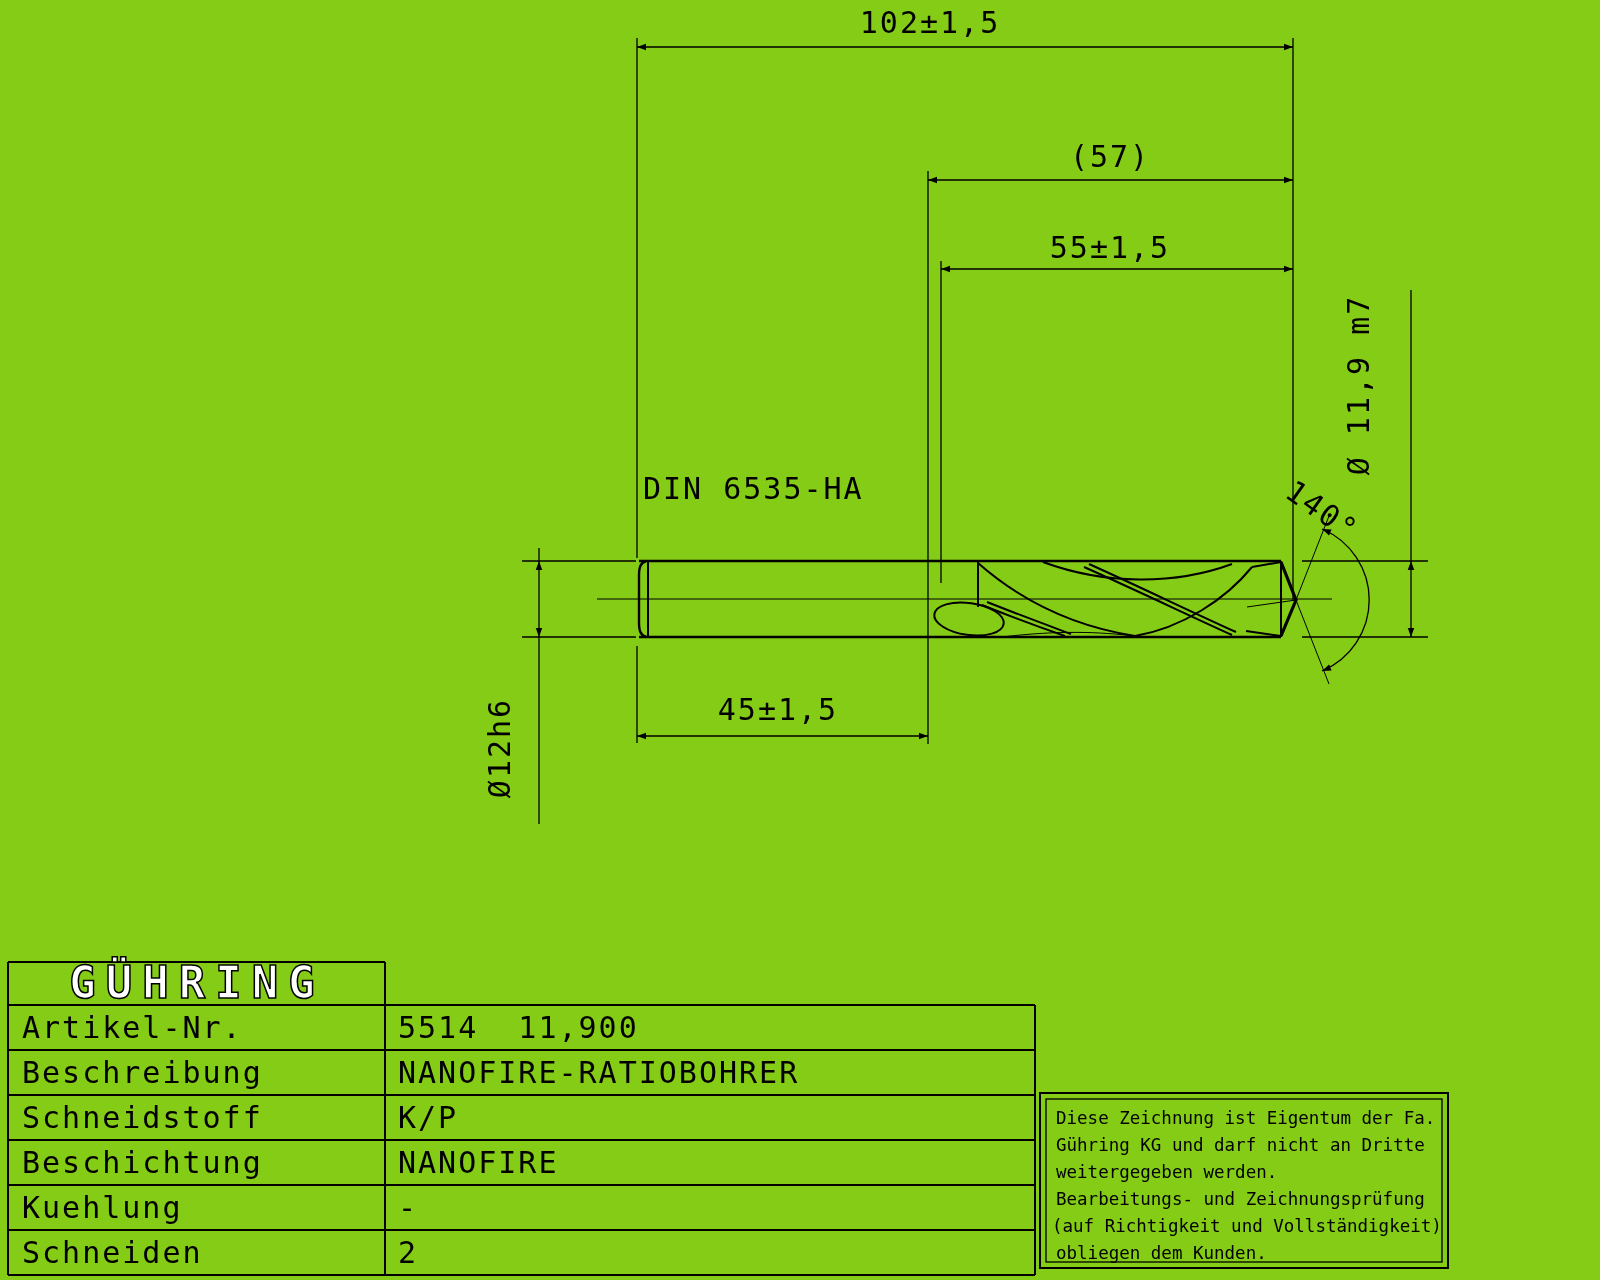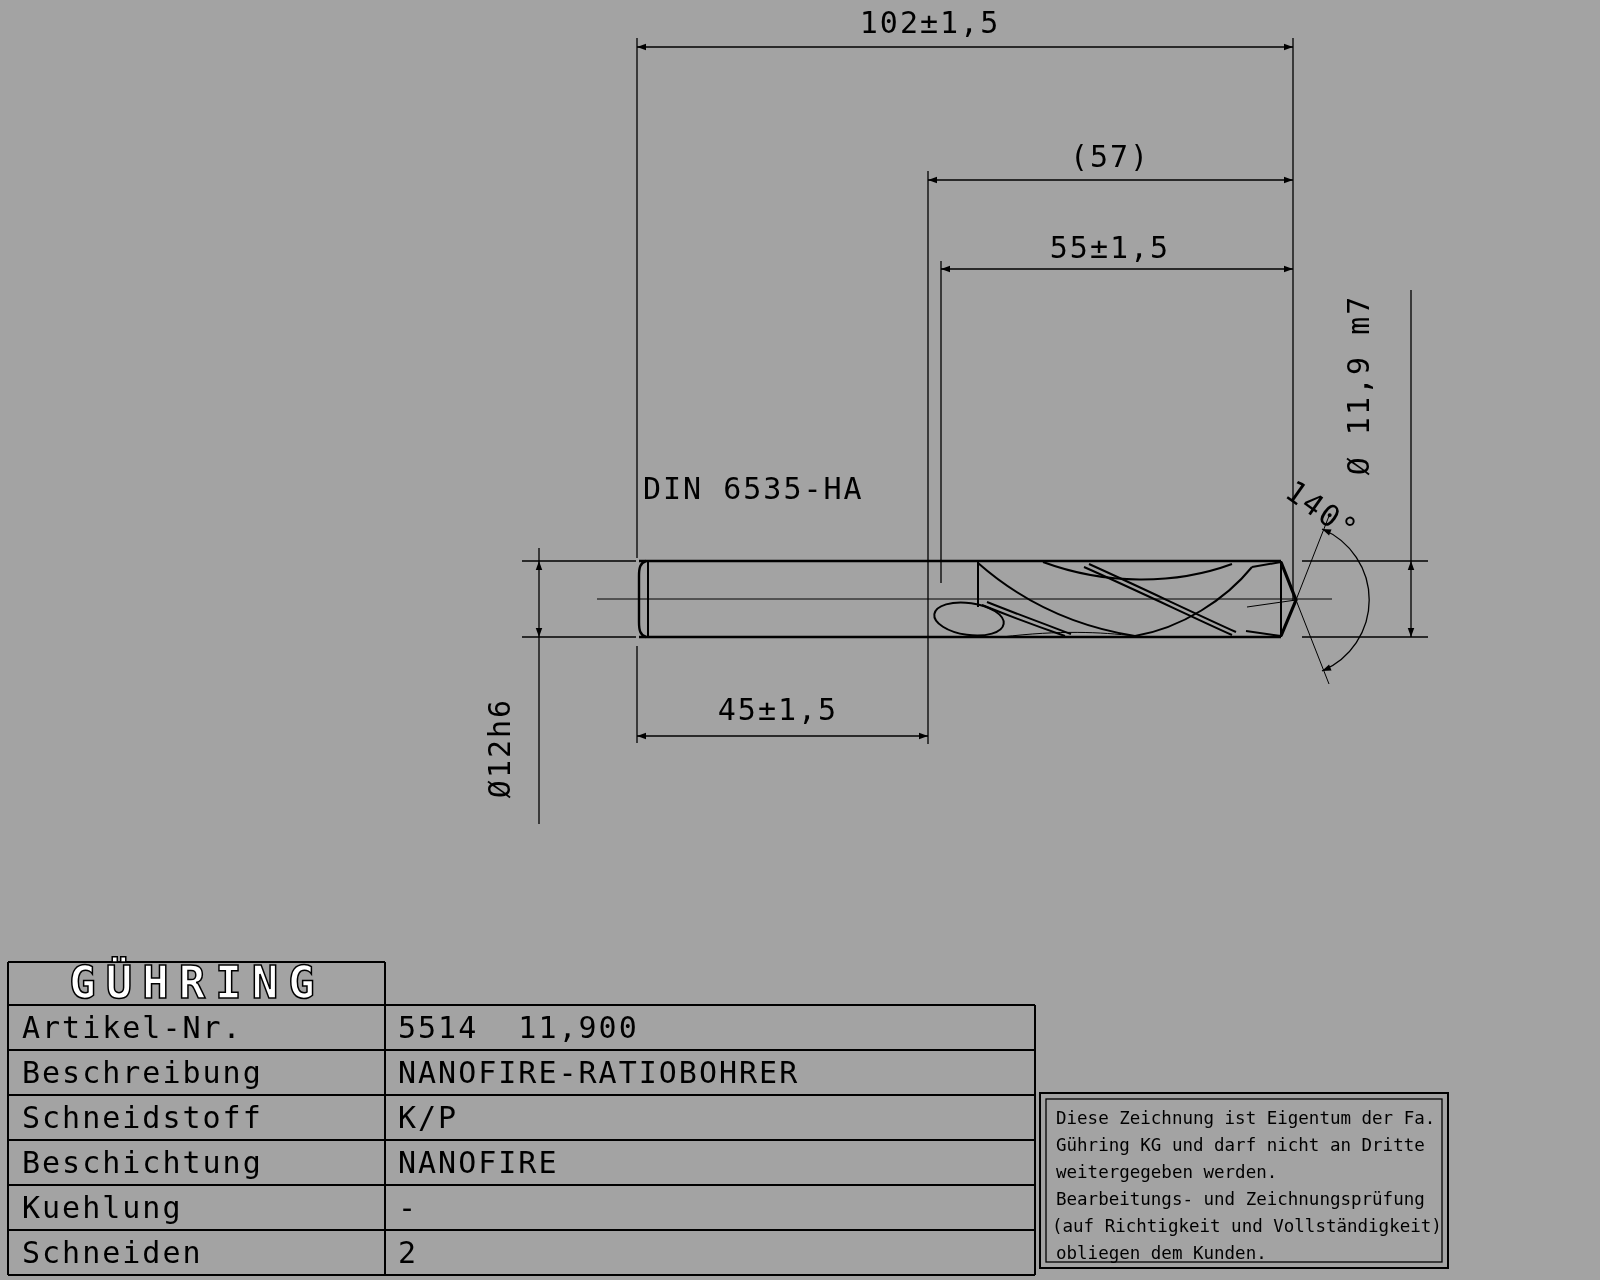--- a/index.html
+++ b/index.html
@@ -1,16 +1,16 @@
 <!DOCTYPE html>
 <html><head>
 <meta charset="utf-8">
 <style>
   html,body{margin:0;padding:0;background:#fff;}
-  .page{position:relative;width:1600px;height:1280px;background:#a3a3a3;overflow:hidden;}
+  .page{position:relative;width:1600px;height:1280px;background:#84cc16;overflow:hidden;}
   svg{position:absolute;left:0;top:0;}
   text{font-family:"DejaVu Sans Mono","Liberation Mono",monospace;fill:#000;white-space:pre;}
   .dimtxt{font-size:30px;letter-spacing:2px;}
   .tbltxt{font-size:30px;letter-spacing:2px;}
   .noticetxt{font-size:17.5px;letter-spacing:0px;}
   .logotxt{font-size:44px;font-weight:bold;letter-spacing:10px;fill:#ffffff;stroke:#000;stroke-width:1.5px;}
   .thin{stroke:#000;stroke-width:1.3;fill:none;}
   .hair{stroke:#000;stroke-width:1;fill:none;}
   .part{stroke:#000;stroke-width:2.4;fill:none;}
   .part2{stroke:#000;stroke-width:2;fill:none;}

